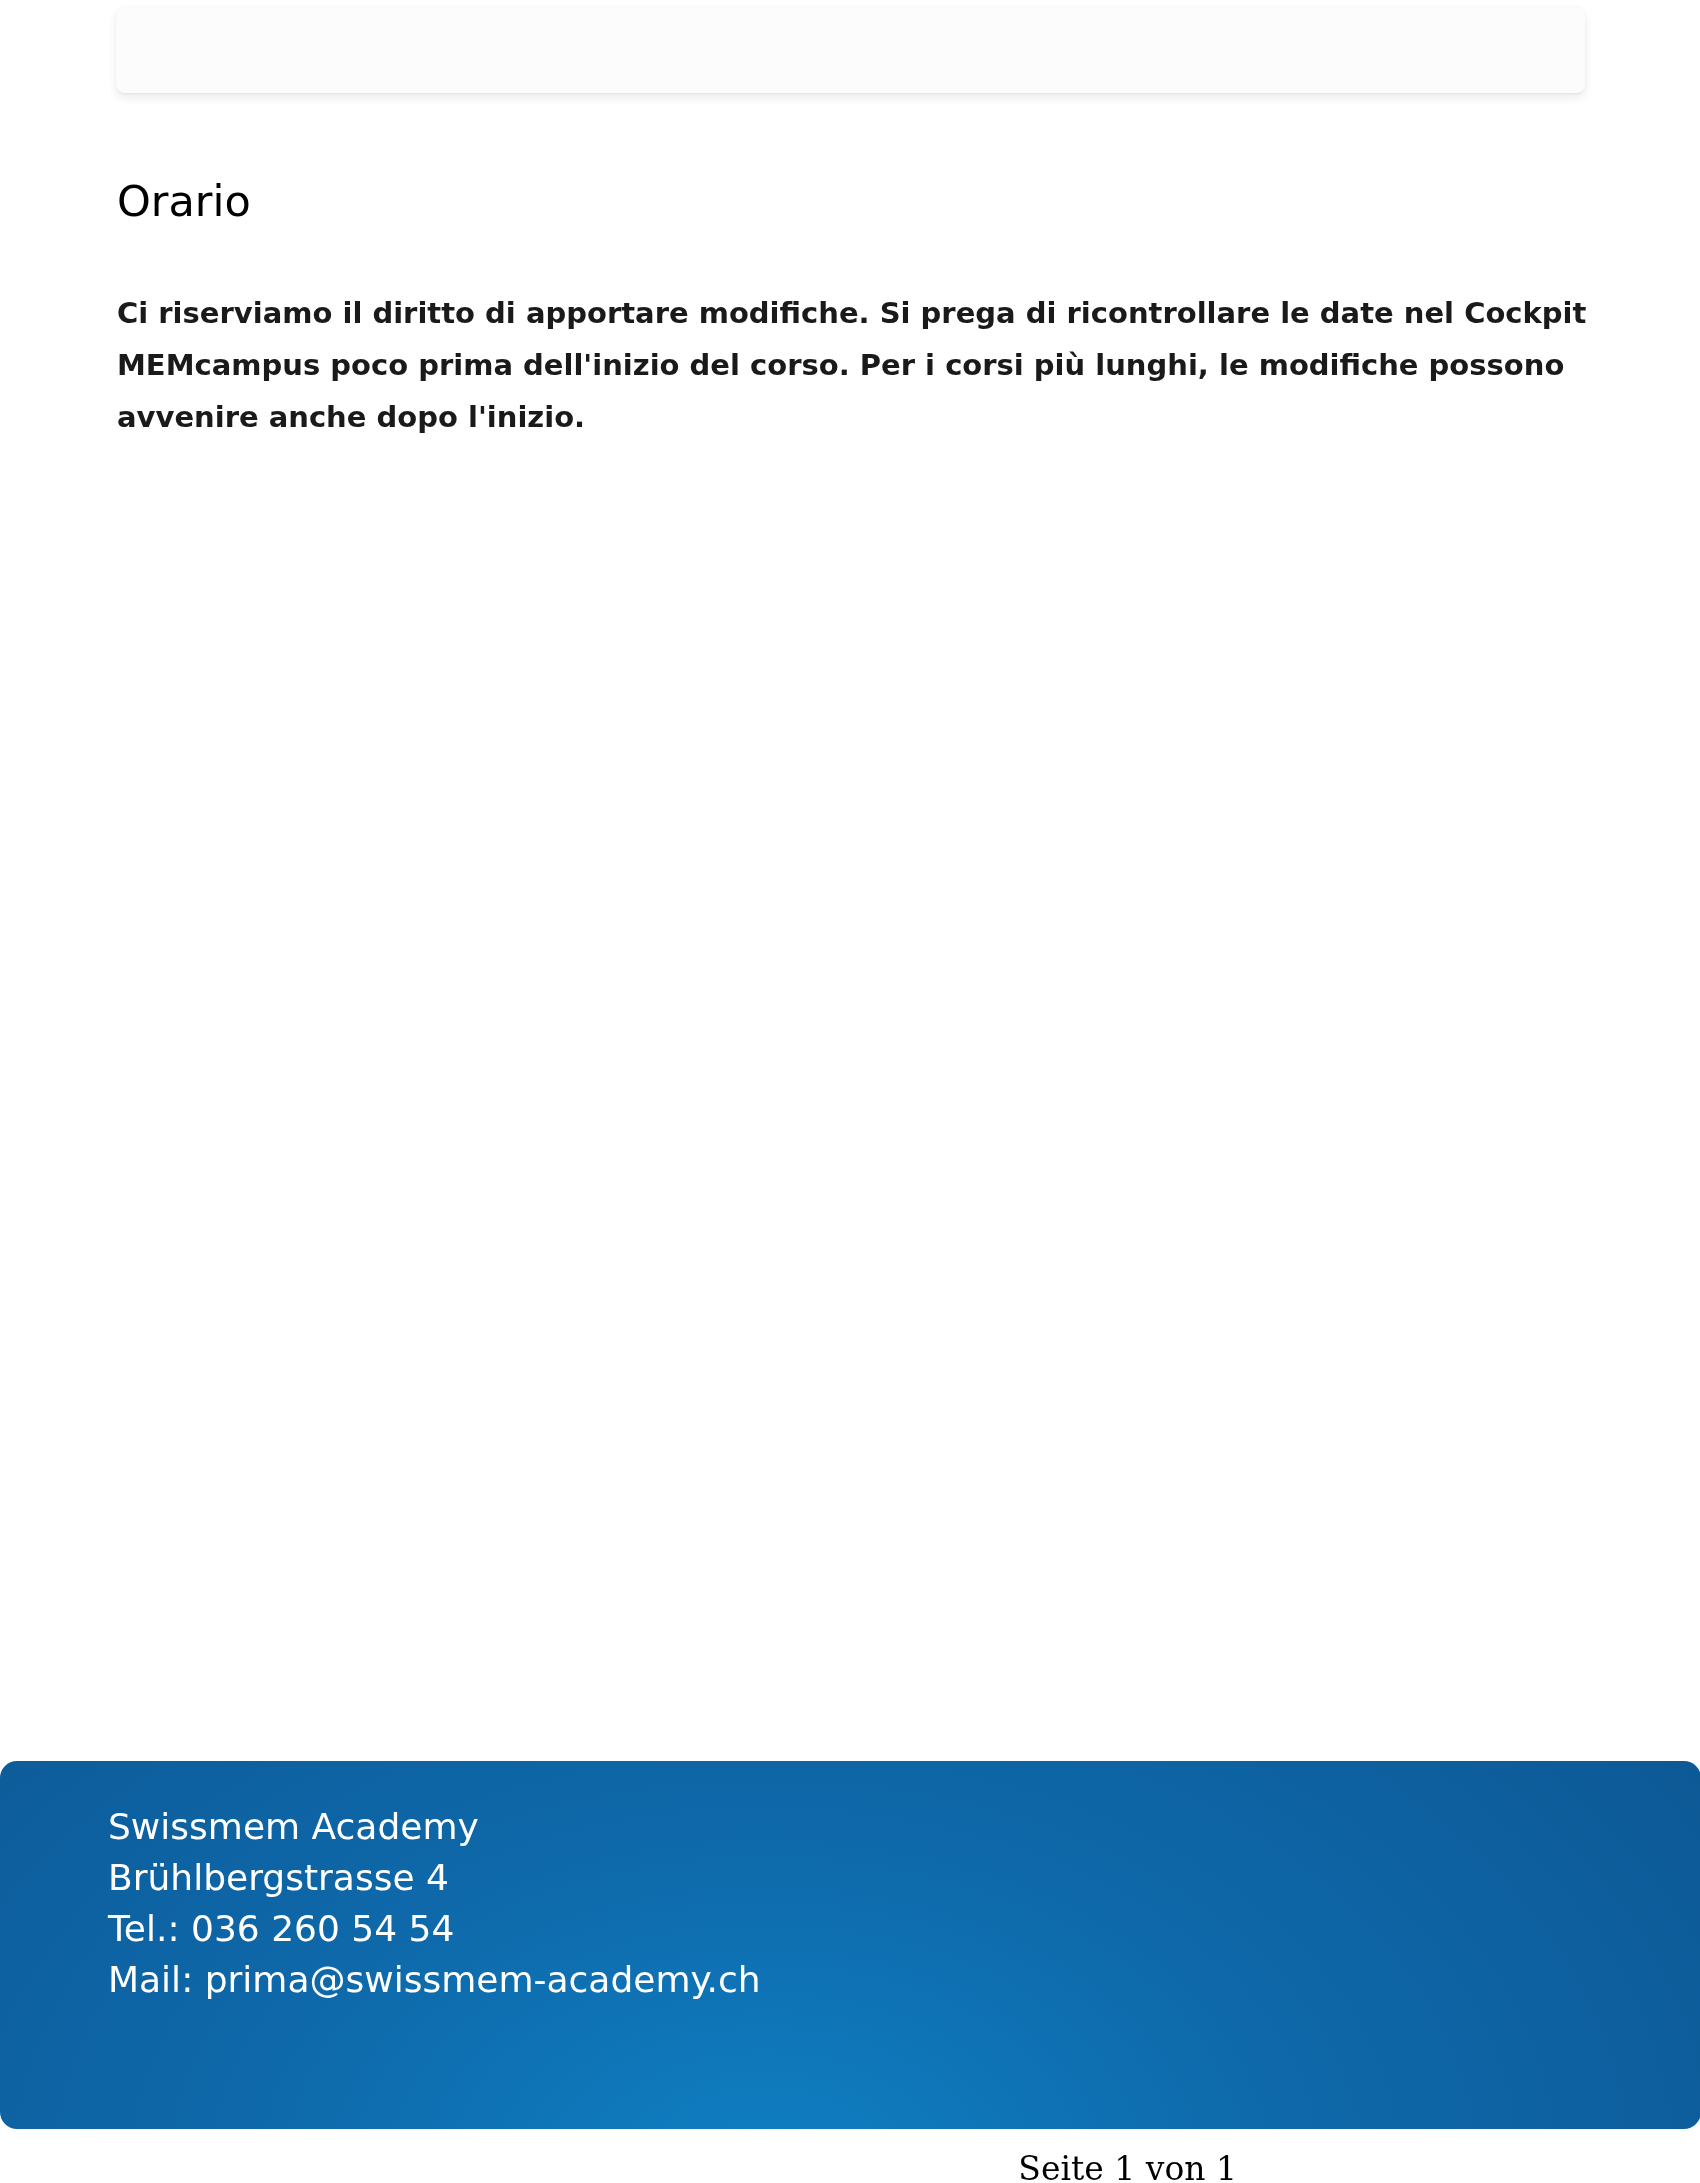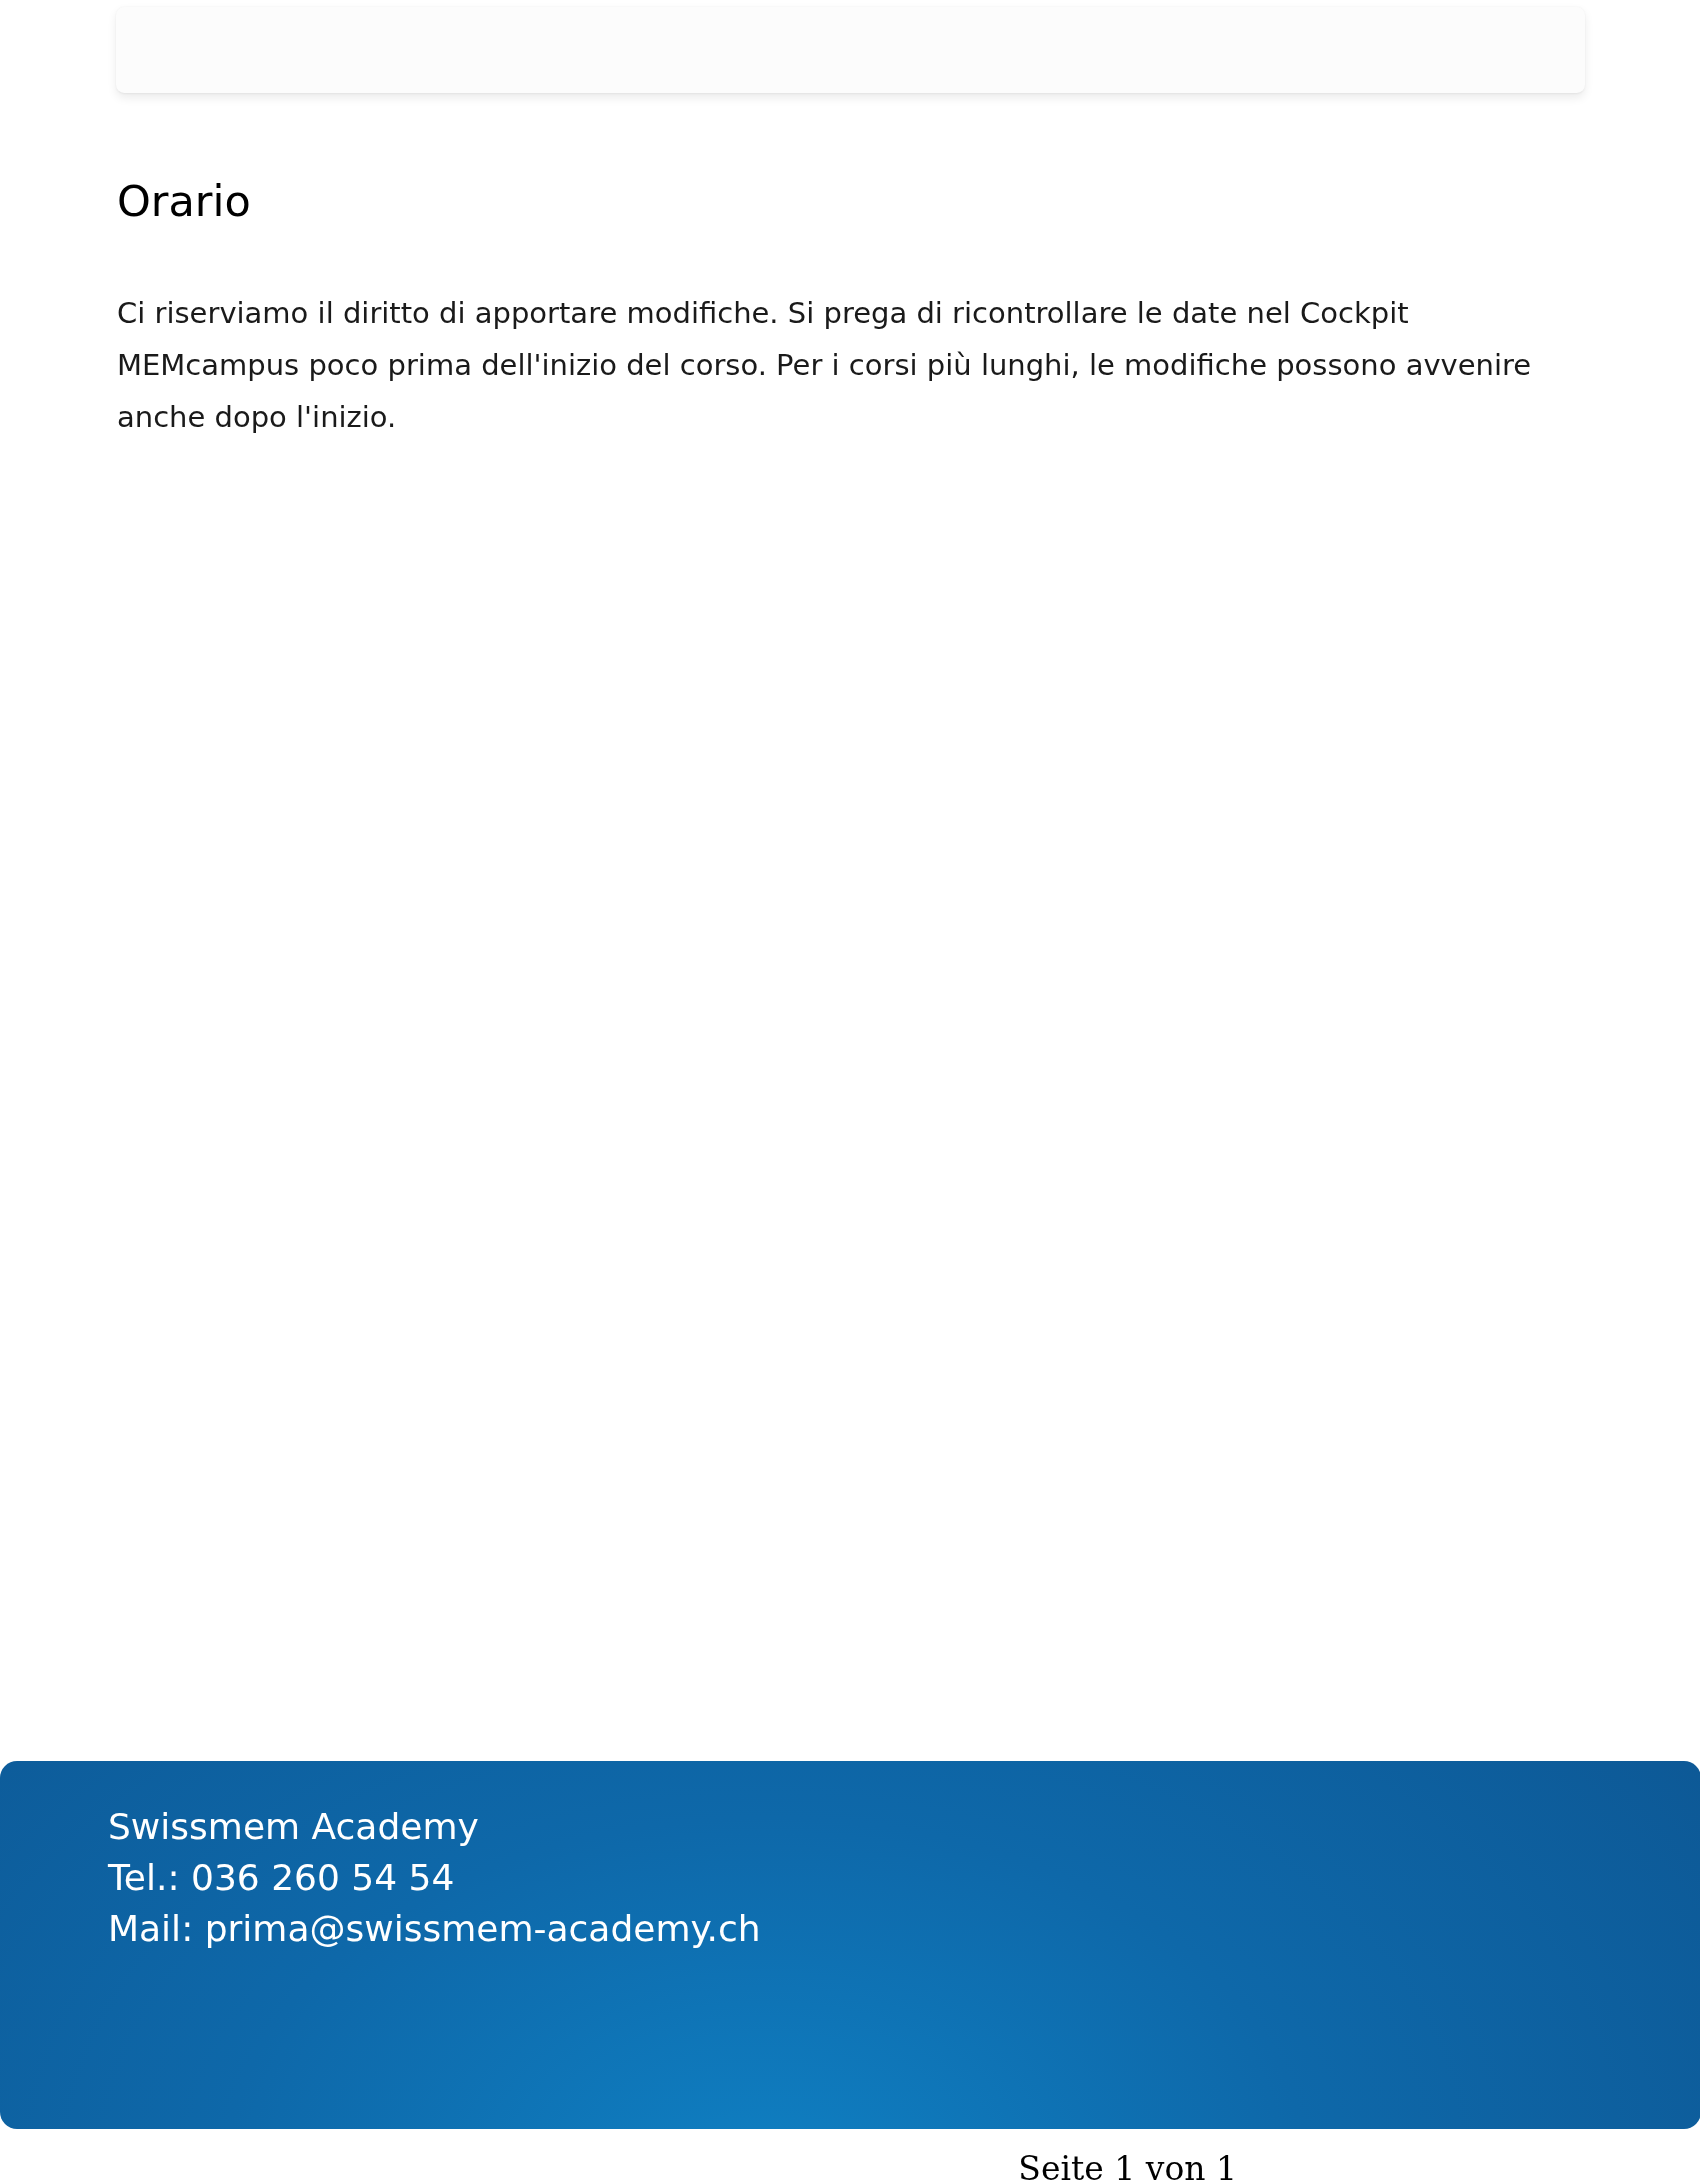--- a/index.html
+++ b/index.html
@@ -44,21 +44,21 @@
     letter-spacing: 0px;
   }
 
   .body-paragraph {
     position: absolute;
     left: 117px;
     top: 287px;
     width: 1481px;
     font-size: 29px;
     line-height: 52px;
-    font-weight: 400;
+    font-weight: 700;
     color: #1a1a1a;
   }
 
   .footer-band {
     position: absolute;
     left: 0;
     top: 1761px;
     width: 1701px;
     height: 368px;
     background: radial-gradient(ellipse 1200px 789px at 45% 112%,
@@ -94,20 +94,21 @@
 
   <div class="header-card"></div>
 
   <h1 class="section-title">Orario</h1>
 
   <p class="body-paragraph">Ci riserviamo il diritto di apportare modifiche. Si prega di ricontrollare le date nel Cockpit MEMcampus poco prima dell'inizio del corso. Per i corsi più lunghi, le modifiche possono avvenire anche dopo l'inizio.</p>
 
   <div class="footer-band">
     <div class="footer-address">
       <div>Swissmem Academy</div>
+      <div>Brühlbergstrasse 4</div>
       <div>Tel.: 036 260 54 54</div>
       <div>Mail: prima@swissmem-academy.ch</div>
     </div>
   </div>
 
   <div class="page-number">Seite 1 von 1</div>
 
 </div>
 
 

